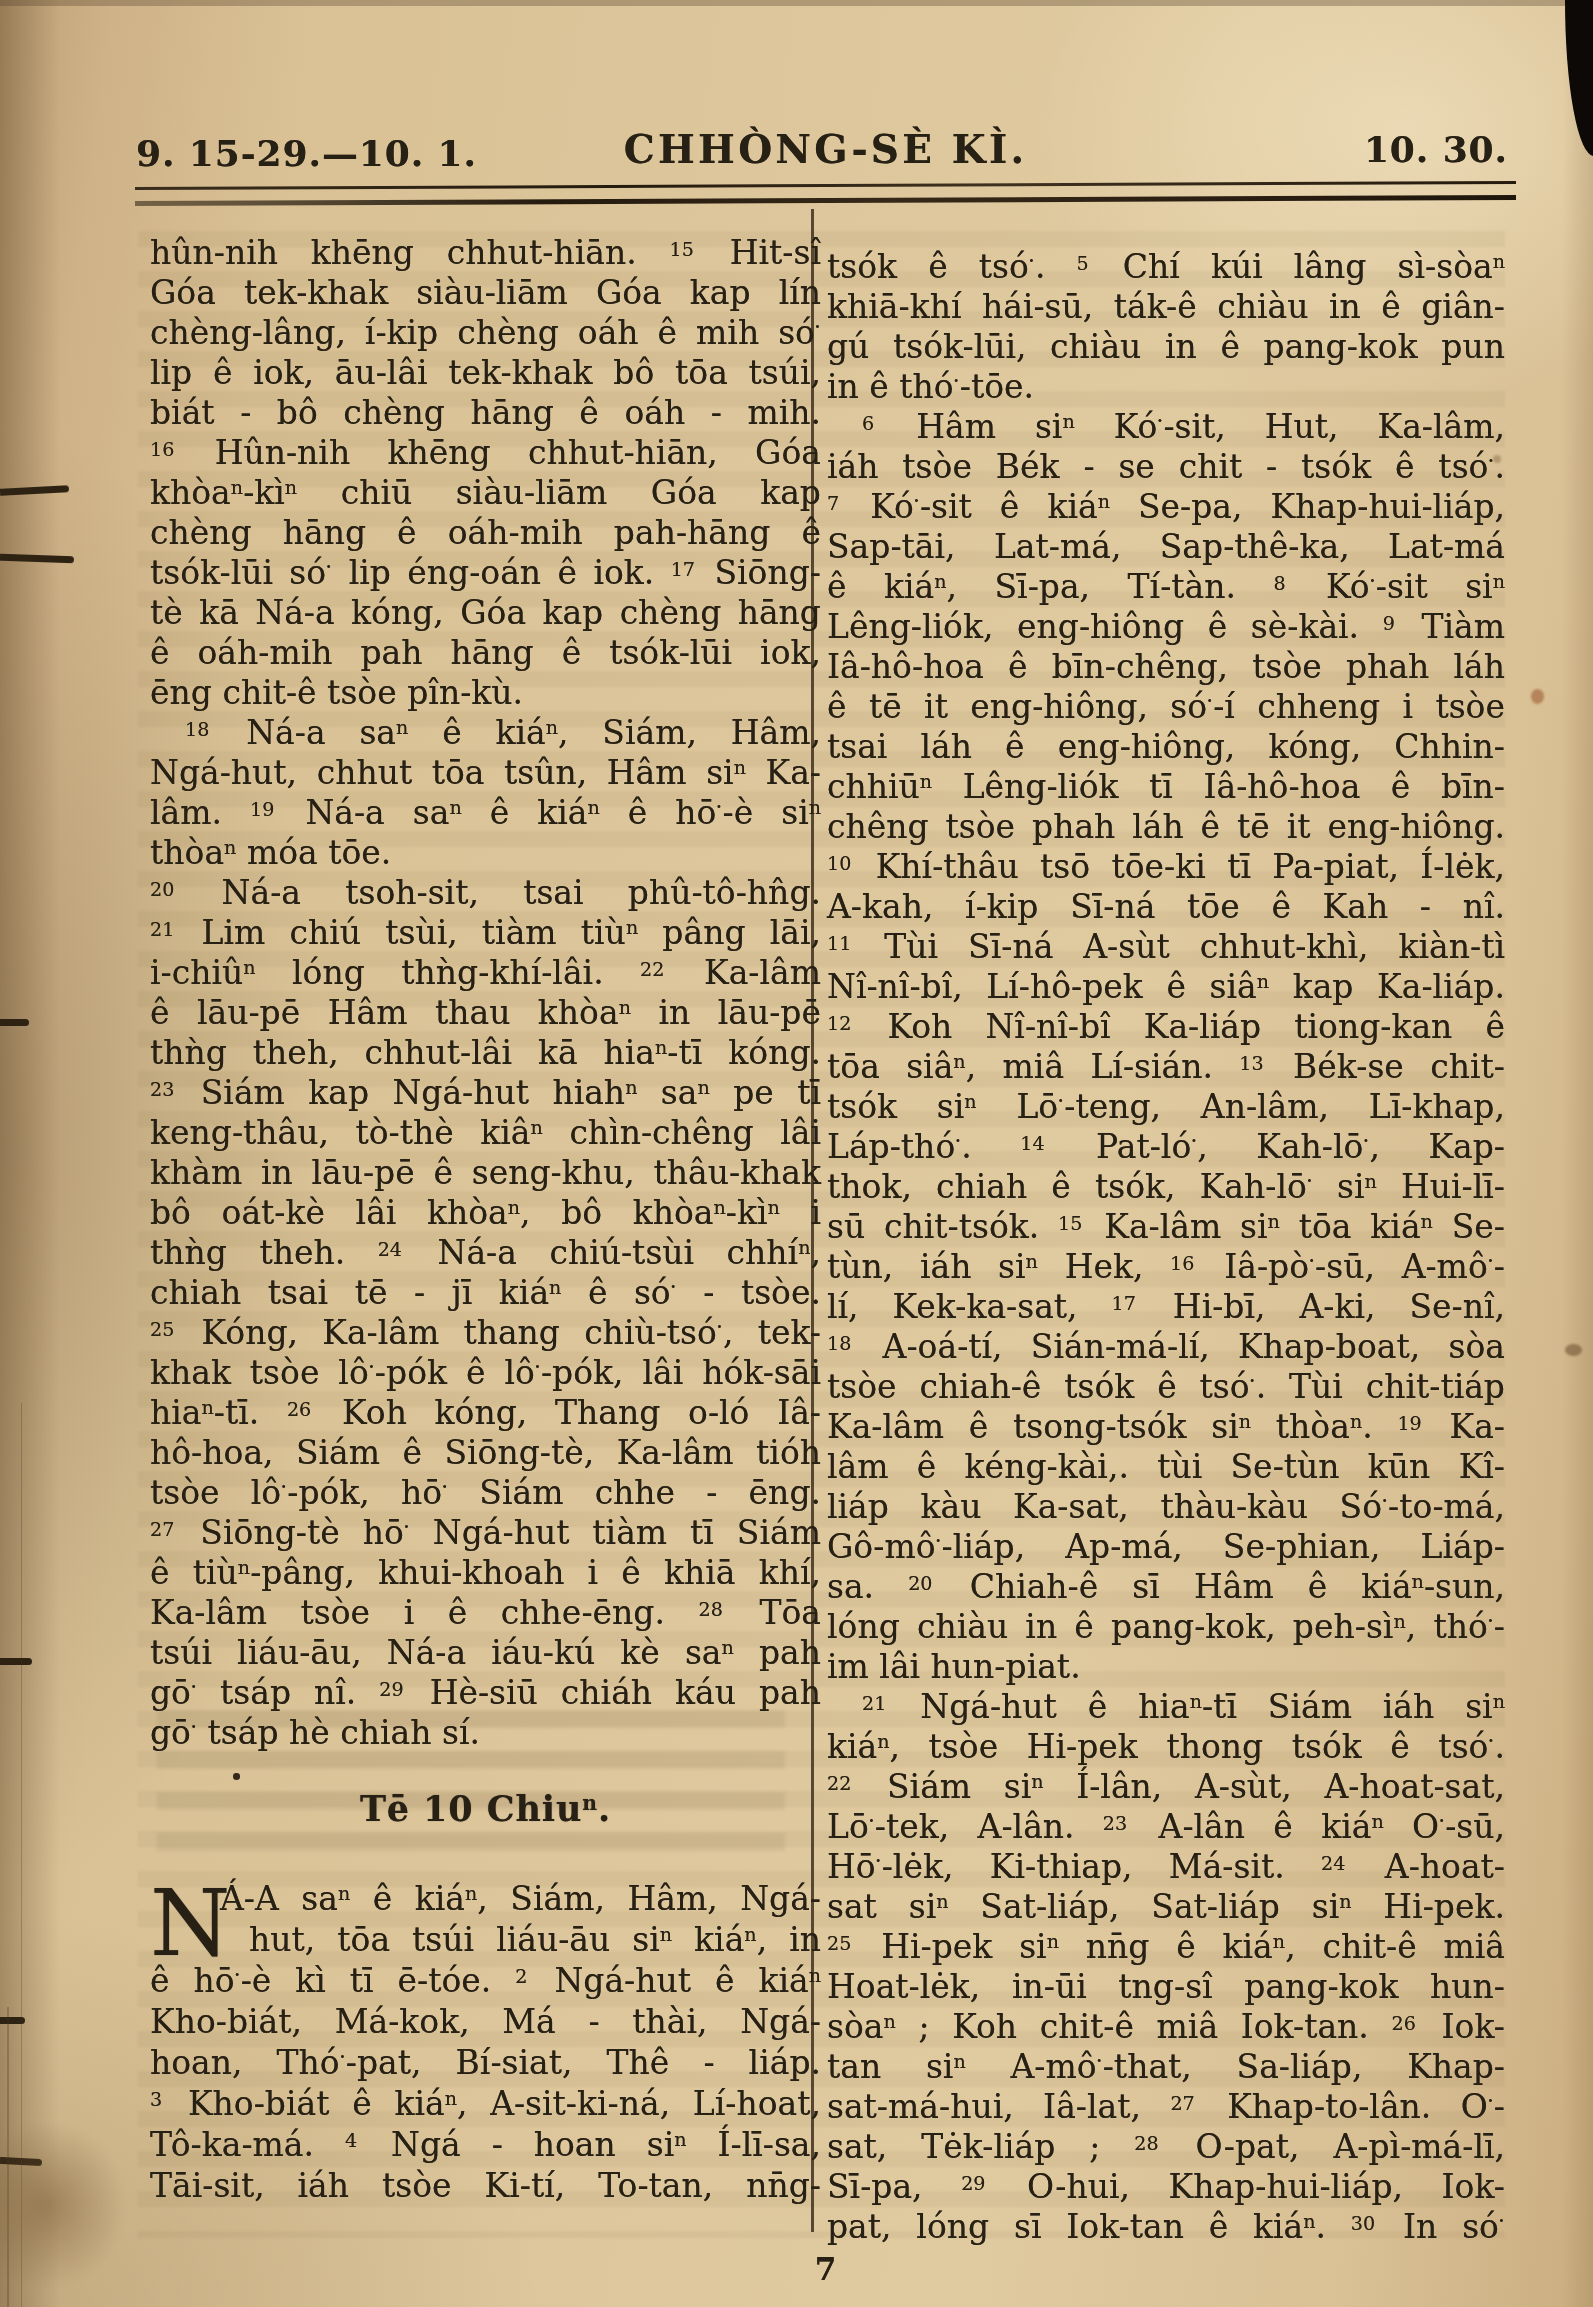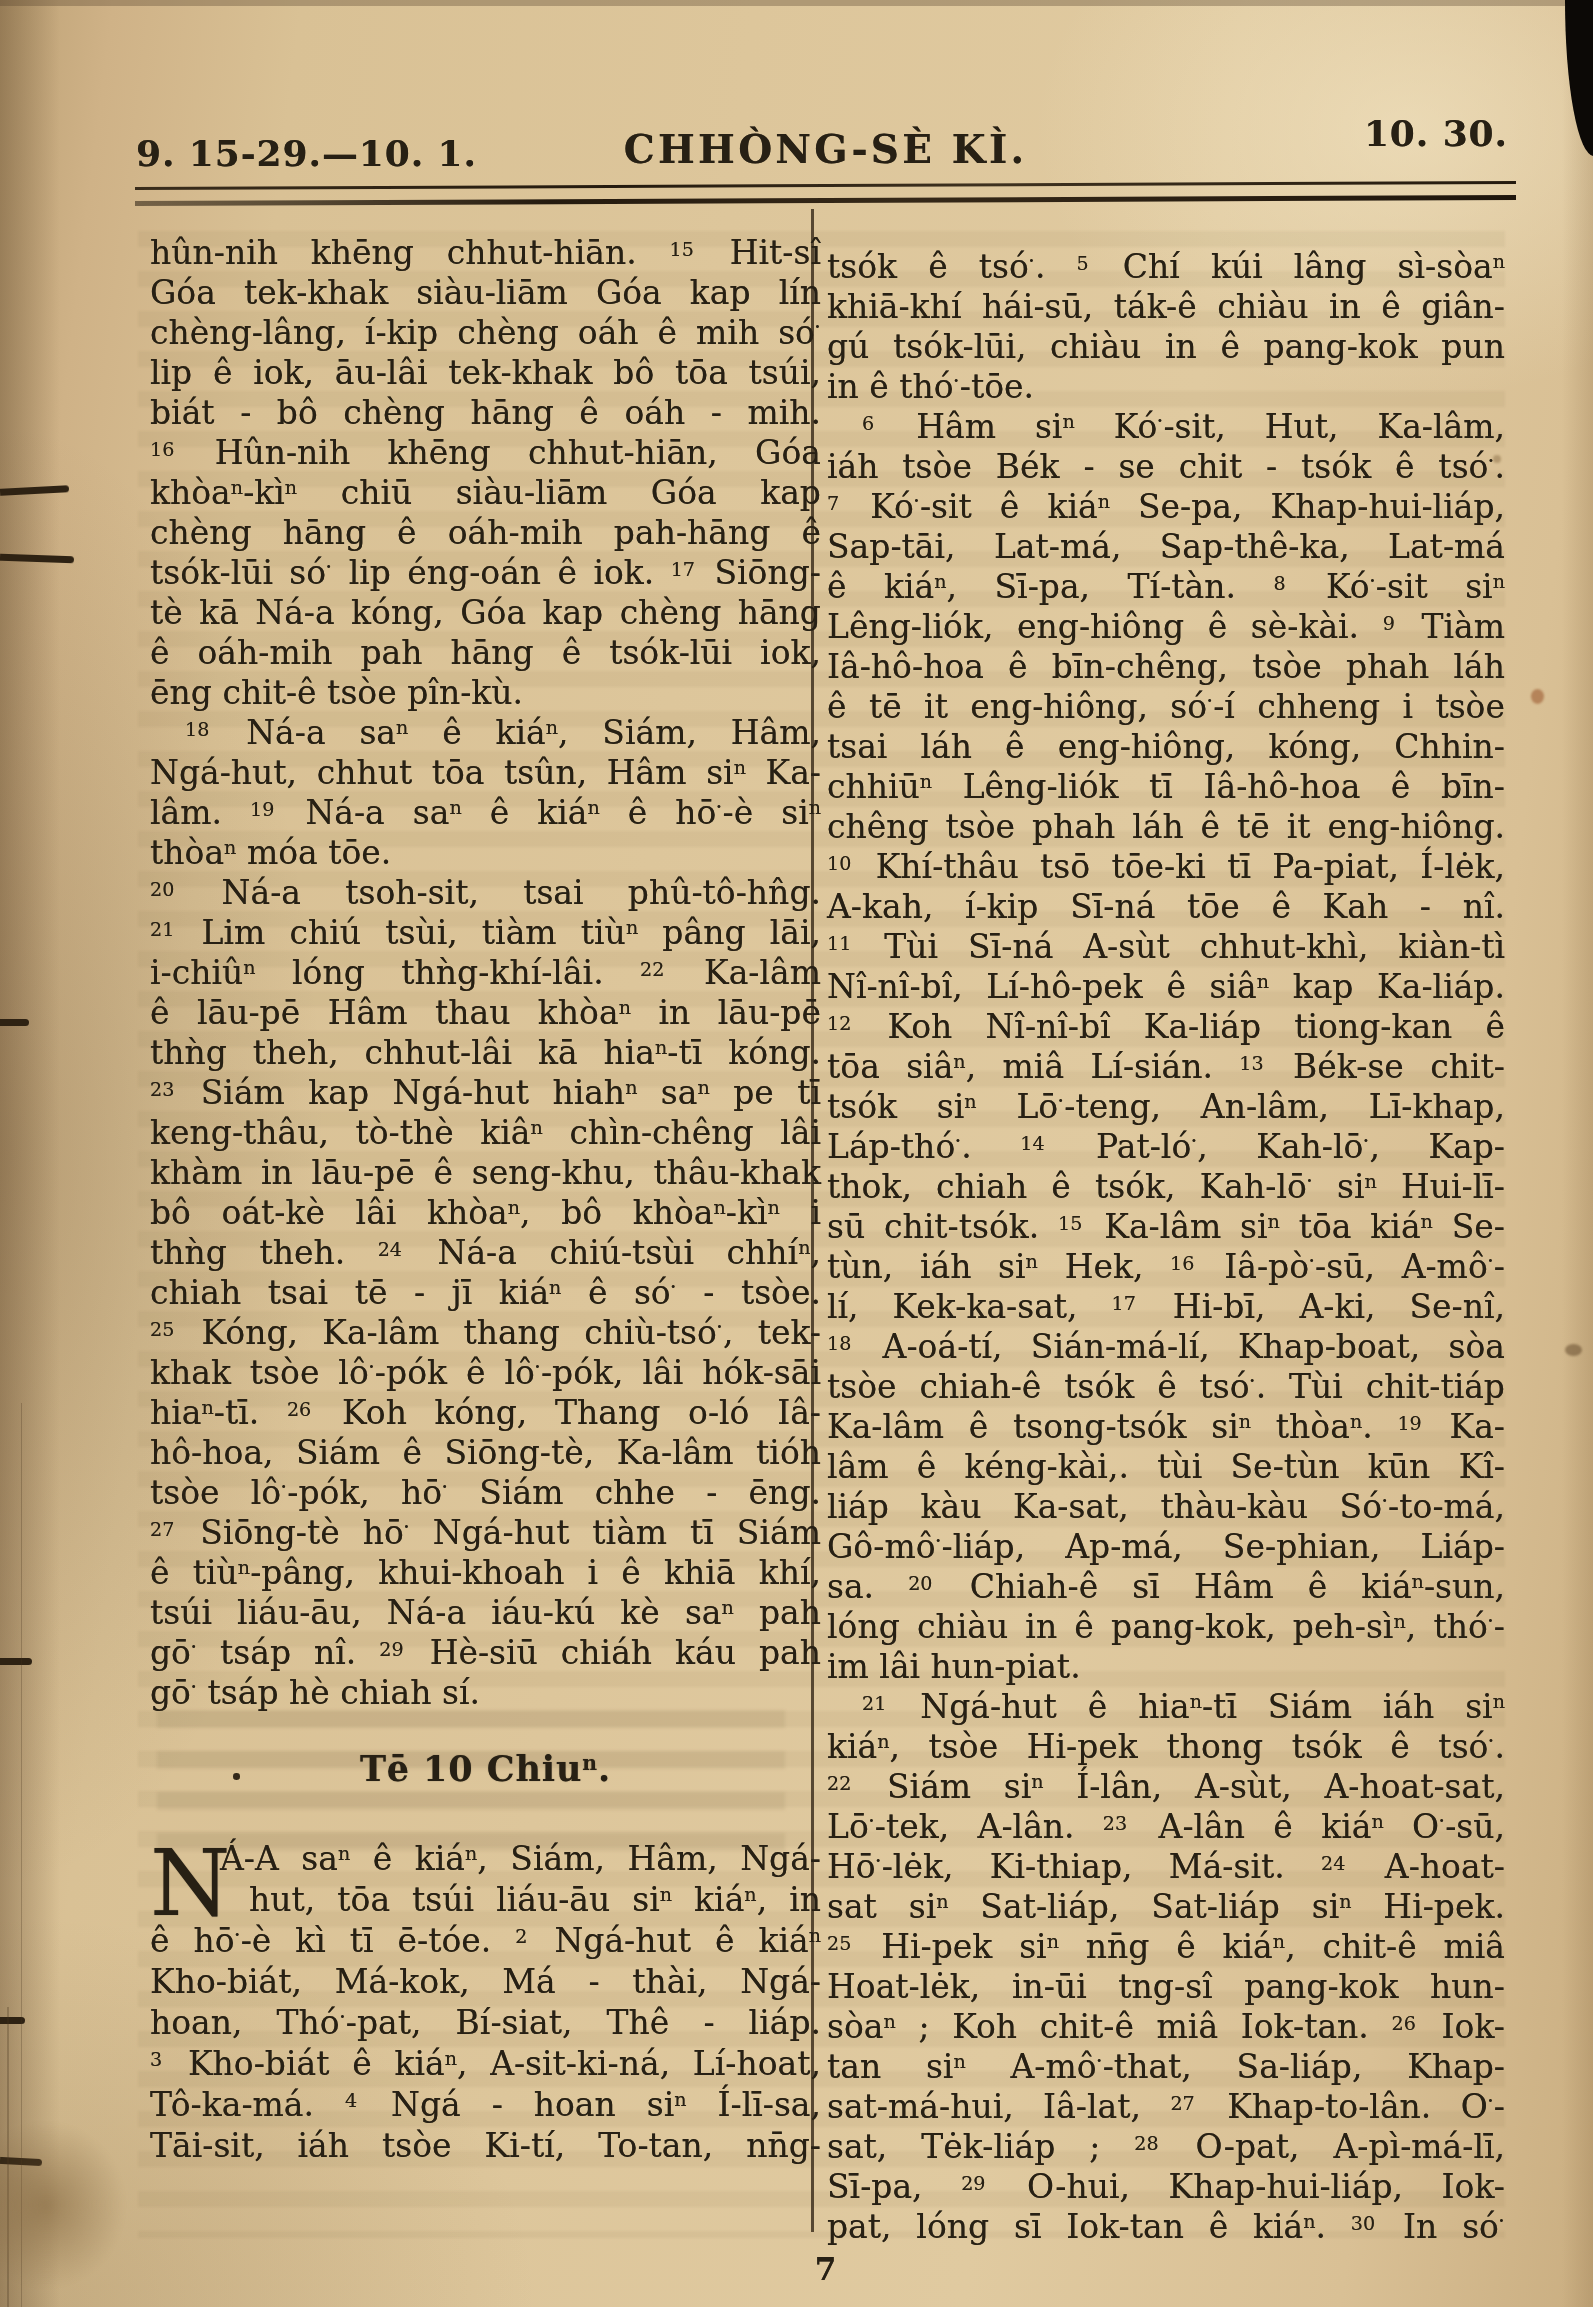--- a/index.html
+++ b/index.html
@@ -27,21 +27,21 @@
   .inkdot{left:233px;top:1773px;width:6.5px;height:6.5px;background:#33281a;}
   .ghost{position:absolute;left:138px;top:231px;width:1367px;height:2007px;
      background:repeating-linear-gradient(180deg,rgba(104,88,54,.065) 0 15.7px,rgba(104,88,54,0) 15.7px 40px);
      filter:blur(0.9px);pointer-events:none;}
   .ghost-patch{position:absolute;left:157px;top:1710px;width:628px;height:161px;
      background:repeating-linear-gradient(180deg,rgba(104,88,54,.10) 0 18.5px,rgba(104,88,54,0) 18.5px 41px);
      filter:blur(1.4px);pointer-events:none;}
   
   .runhead-left{position:absolute;left:136px;top:132px;font-size:36px;font-weight:bold;letter-spacing:0.9px;text-shadow:0 0 0.5px rgba(39,32,20,.7);}
   .runhead-title{position:absolute;left:138px;top:126px;width:1375px;text-align:center;font-size:39px;font-weight:bold;letter-spacing:3.2px;text-shadow:0 0 0.5px rgba(39,32,20,.7);}
-  .runhead-right{position:absolute;right:86px;top:112px;font-size:36px;font-weight:bold;letter-spacing:0.9px;text-shadow:0 0 0.5px rgba(39,32,20,.7);}
+  .runhead-right{position:absolute;right:86px;top:128px;font-size:36px;font-weight:bold;letter-spacing:0.9px;text-shadow:0 0 0.5px rgba(39,32,20,.7);}
   .rule{position:absolute;left:135px;width:1381px;transform:rotate(-.25deg);}
   .rule1{top:184px;height:3.2px;background:linear-gradient(90deg,#3a2d1c,#241a0e 35%,#3e311f 62%,#241a0e);}
   .rule2{top:198px;height:4.6px;background:linear-gradient(90deg,#30241593,#241a0e 30%,#352818 55%,#1f160c);}
   .divider{position:absolute;left:811px;top:209px;width:3.2px;height:2023px;background:#3f3120;opacity:.85;}
   
   .col{position:absolute;}
   .col-left{left:150px;top:233px;width:671px;}
   .col-right{left:827px;top:247px;width:678px;}
   .bl{height:40px;line-height:40px;font-size:33px;text-align:justify;text-align-last:justify;
       text-shadow:0 0 0.5px rgba(39,32,20,.65);white-space:normal;}
@@ -121,20 +121,21 @@
         <div class="bl">bô oát-kè lâi khòa<span class="supn">n</span>, bô khòa<span class="supn">n</span>-kì<span class="supn">n</span> i</div>
         <div class="bl">thǹg theh. <sup>24</sup> Ná-a chiú-tsùi chhí<span class="supn">n</span>,</div>
         <div class="bl">chiah tsai tē - jī kiá<span class="supn">n</span> ê só<span class="pod">·</span> - tsòe.</div>
         <div class="bl"><sup>25</sup> Kóng, Ka-lâm thang chiù-tsó<span class="pod">·</span>, tek-</div>
         <div class="bl">khak tsòe lô<span class="pod">·</span>-pók ê lô<span class="pod">·</span>-pók, lâi hók-sāi</div>
         <div class="bl">hia<span class="supn">n</span>-tī. <sup>26</sup> Koh kóng, Thang o-ló Iâ-</div>
         <div class="bl">hô-hoa, Siám ê Siōng-tè, Ka-lâm tióh</div>
         <div class="bl">tsòe lô<span class="pod">·</span>-pók, hō<span class="pod">·</span> Siám chhe - ēng.</div>
         <div class="bl"><sup>27</sup> Siōng-tè hō<span class="pod">·</span> Ngá-hut tiàm tī Siám</div>
         <div class="bl">ê tiù<span class="supn">n</span>-pâng, khui-khoah i ê khiā khí,</div>
+        <div class="bl">Ka-lâm tsòe i ê chhe-ēng. <sup>28</sup> Tōa</div>
         <div class="bl">tsúi liáu-āu, Ná-a iáu-kú kè sa<span class="supn">n</span> pah</div>
         <div class="bl">gō<span class="pod">·</span> tsáp nî. <sup>29</sup> Hè-siū chiáh káu pah</div>
         <div class="bl short">gō<span class="pod">·</span> tsáp hè chiah sí.</div>
       </div>
     <div class="chap-head">Tē 10 Chiu<span class="supn">n</span>.</div>
     <div class="chap-para">
       <span class="dropcap">N</span>
       <div>
           <div class="bl pad1">Á-A sa<span class="supn">n</span> ê kiá<span class="supn">n</span>, Siám, Hâm, Ngá-</div>
           <div class="bl pad2">hut, tōa tsúi liáu-āu si<span class="supn">n</span> kiá<span class="supn">n</span>, in</div>

